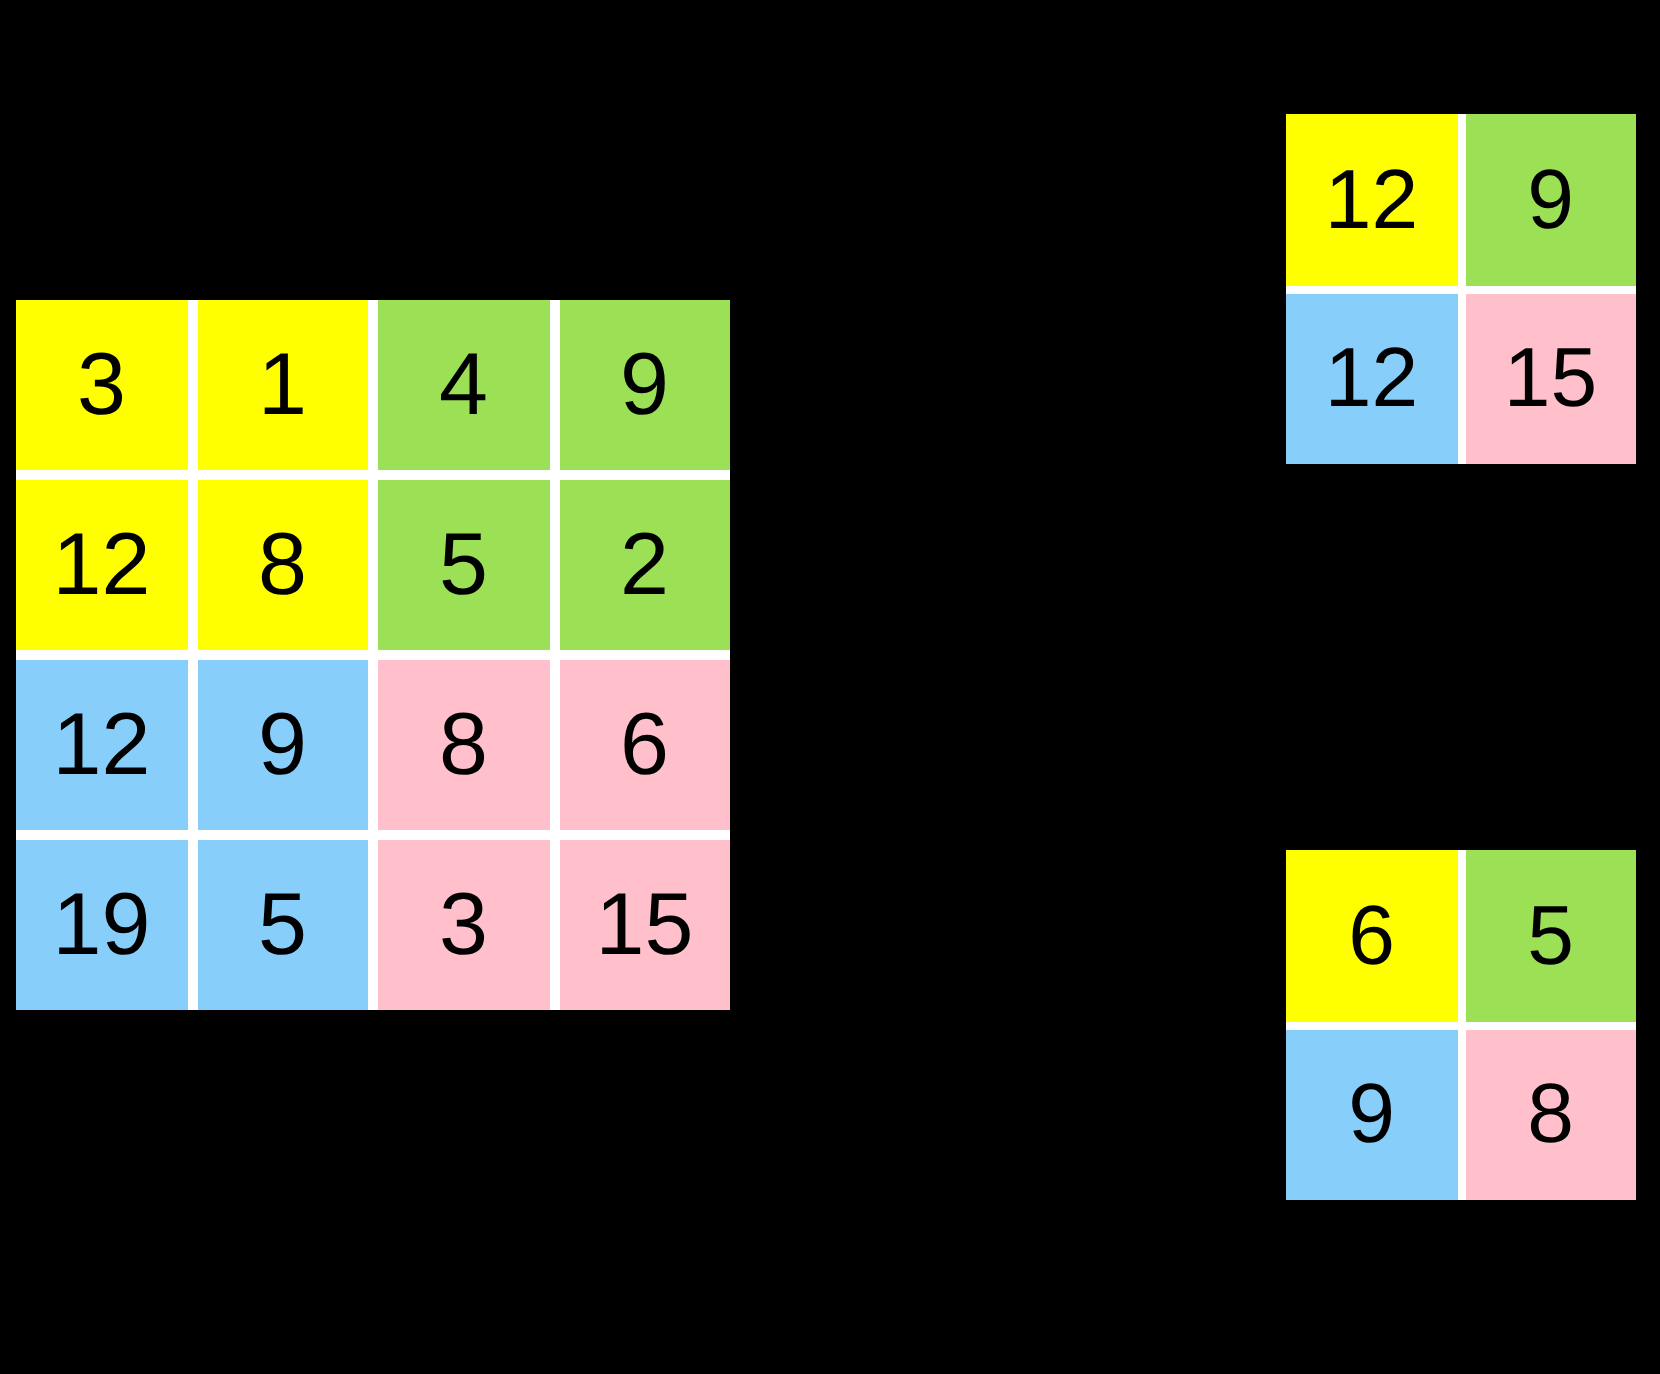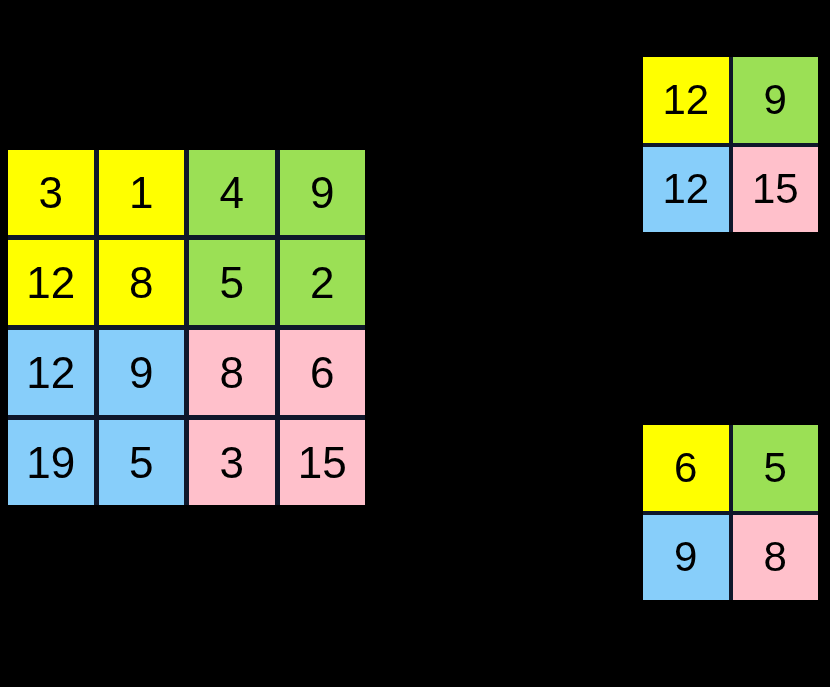--- a/index.html
+++ b/index.html
@@ -11,21 +11,21 @@
     width: 830px;
     height: 687px;
     position: relative;
     overflow: hidden;
     font-family: "Liberation Sans", sans-serif;
   }
 
   .grid {
     position: absolute;
     display: grid;
-    background: #0f172a;
+    background: #ffffff;
     border-radius: 16px;
   }
 
   
   #input-grid {
     left: 8px;
     top: 150px;
     width: 357px;
     height: 355px;
     grid-template-columns: repeat(4, 1fr);

